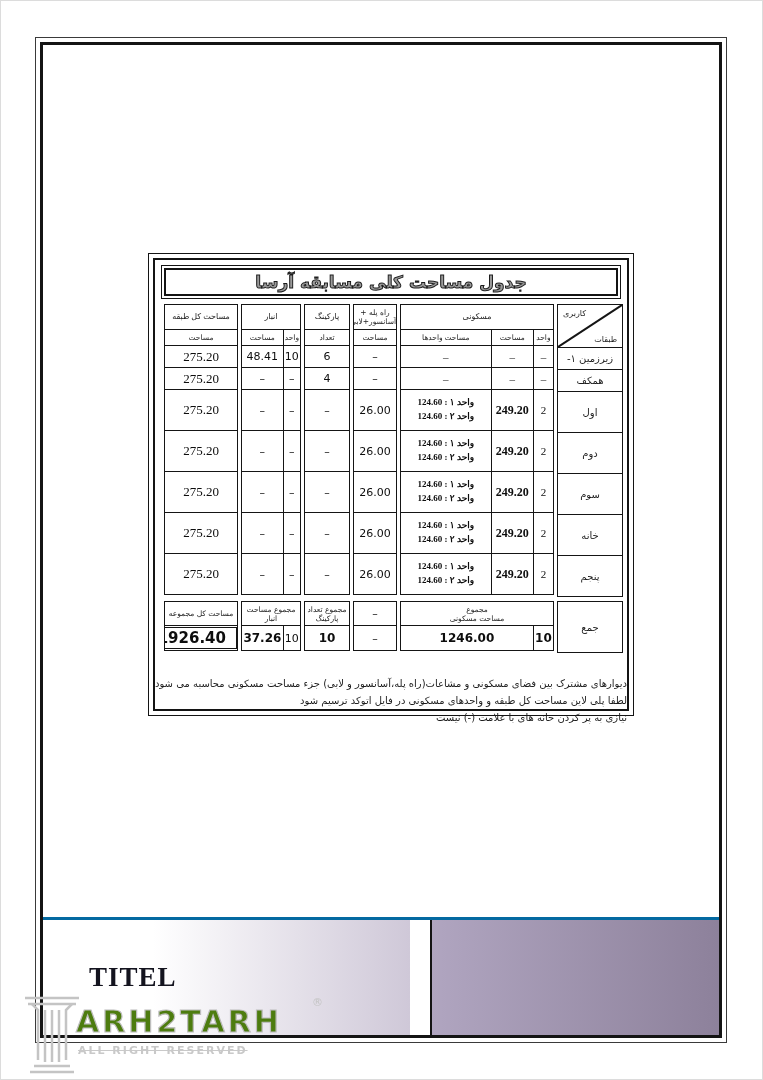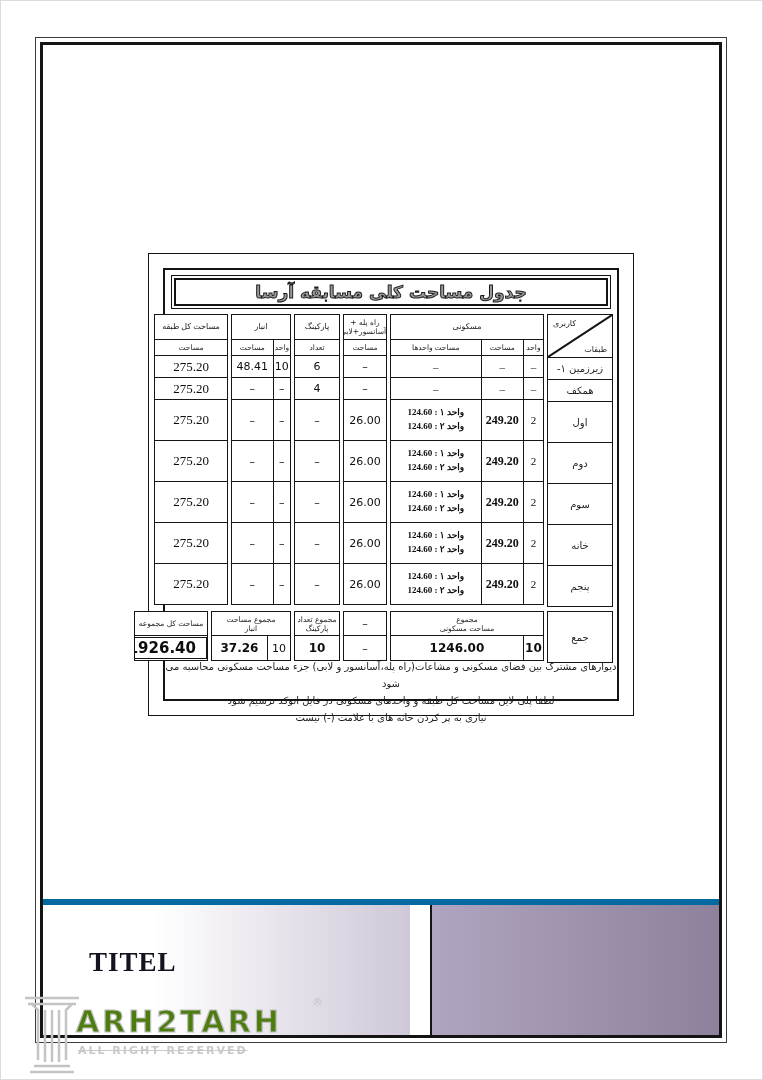--- a/index.html
+++ b/index.html
@@ -8,42 +8,42 @@
   .sheet { position:relative; width:763px; height:1080px; background:#fff; overflow:hidden;
            box-shadow: inset 0 0 0 1px #dcdcdc; }
 
   
   .frame-outer { position:absolute; left:35px; top:37px; width:692px; height:1006px;
                  border:1px solid #3a3a3a; }
   .frame-inner { position:absolute; left:4px; top:4px; right:4px; bottom:4px;
                  border:3px solid #141414; }
 
   
-  .tb-band { position:absolute; left:0; right:0; bottom:0; height:136px;
-             border-top:6px solid #0369a1; display:flex;gap:20px; }
+  .tb-band { position:absolute; left:0; right:0; bottom:0; height:118px;
+             border-top:3px solid #0369a1; display:flex;gap:20px; }
   .tb-left  { width:367px; height:100%; position:relative;
               background:linear-gradient(to right,#ffffff 0%,#ffffff 30%,#cfc8d8 100%); }
   .tb-right { flex:1; height:100%; border-left:2px solid #141414;
               background:linear-gradient(to right,#b0a5c0 0%,#8d819b 100%); }
   .tb-title { position:absolute; left:46px; top:42px; font-family:"Liberation Serif", serif;
               font-weight:bold; font-size:27px; letter-spacing:1px; color:#14141f; }
 
   
   .wm { position:absolute; left:24px; top:990px; width:330px; height:90px; z-index:5; }
   .wm-icon { position:absolute; left:0; top:0; }
   .wm-brand { position:absolute; left:52px; top:14px; font-weight:bold; font-size:30px;
               letter-spacing:3px; color:#4d7c0f; -webkit-text-stroke:1.2px #bdbdbd; }
   .wm-reg { position:absolute; left:288px; top:6px; font-size:11px; color:#c4c4c4;
             -webkit-text-stroke:0; font-weight:normal; }
   .wm-tagline { position:absolute; left:54px; top:54px; font-size:11px; letter-spacing:2px;
                 color:#c9c9c9; text-decoration:line-through; font-weight:bold; }
 
   
   .tbl-frame { position:absolute; left:148px; top:253px; width:486px; height:463px;
-               border:1px solid #141414; padding:14px; background:#fff; }
+               border:1px solid #141414; padding:4px; background:#fff; }
   .tbl-inner { width:100%; height:100%; border:2px solid #141414; position:relative; }
 
   .tbl-title-box { position:absolute; left:6px; right:6px; top:5px; height:34px;
                    border:1px solid #141414; padding:2px; }
   .tbl-title-box-in { width:100%; height:100%; border:2px solid #141414;
                       display:flex; align-items:center; justify-content:center; }
   .tbl-title-text { font-size:17px; font-weight:bold; letter-spacing:1px; color:#9a9a9a;
                     -webkit-text-stroke:1px #1c1c1c; direction:rtl; }
 
   .band { position:absolute; right:4px; display:flex; direction:rtl; gap:3px; align-items:flex-start; }
@@ -66,21 +66,21 @@
   .diag svg { position:absolute; left:0; top:0; width:100%; height:100%; }
   .diag .c-top { position:absolute; top:4px; left:5px; font-size:8px; color:#1d1d1d; }
   .diag .c-bot { position:absolute; bottom:3px; right:5px; font-size:8px; color:#1d1d1d; }
 
   .ua-cell { text-align:right; padding-right:5px; }
   .ua-line { font-size:9px; font-weight:bold; color:#0d0d0d; line-height:1.55; direction:rtl; }
 
   .boxed-total { display:inline-block; border:1px solid #141414; padding:1px 10px;
                  font-size:15px; font-weight:bold; color:#0d0d0d; }
 
-  .notes { position:absolute; left:0; right:0; top:388px; text-align:center; direction:rtl; }
+  .notes { position:absolute; left:0; right:0; top:415px; direction:rtl; }
   .note-line { font-size:10px; color:#1d1d1d; line-height:17px; }
 </style>
 </head>
 <body>
 
 <div class="sheet">
 
   <div class="tbl-frame">
     <div class="tbl-inner">
 
@@ -407,21 +407,21 @@
             <div class="hdr2">مجموع تعداد</div>
             <div class="hdr2">پارکینگ</div>
           </td>
               </tr>
           <tr style="height:25px;">
                 <td class="num-b">10</td>
               </tr>
         </tbody>
           </table>
 
-        <table class="g" style="width:80px;">
+        <table class="g" style="width:60px;">
           <colgroup>
               <col style="width:17px;">
               <col style="width:41px;">
             </colgroup>
           <tbody>
               <tr style="height:24px;">
                 <td colspan="2">
             <div class="hdr2">مجموع مساحت</div>
             <div class="hdr2">انبار</div>
           </td>

